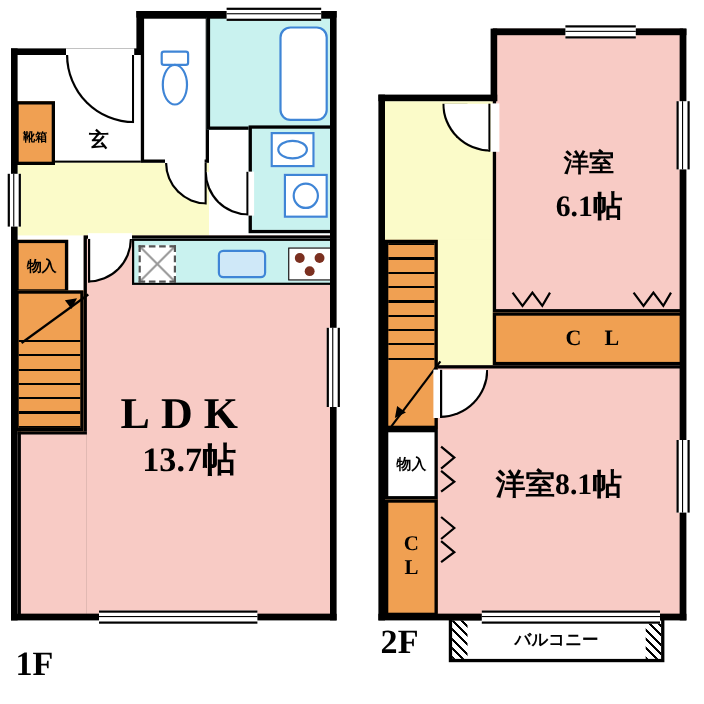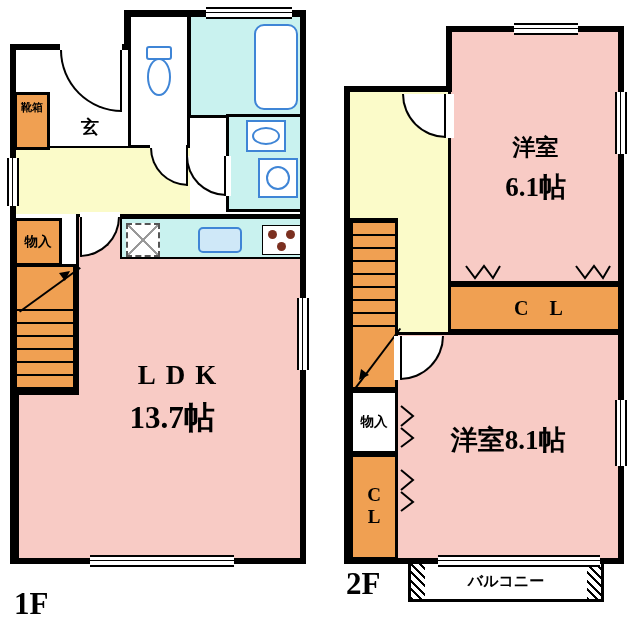--- a/index.html
+++ b/index.html
@@ -91,24 +91,24 @@
     <div class="win-v" style="left:297px;top:298px;width:12px;height:72px;"></div>
     <div class="win" style="left:90px;top:555px;width:144px;height:12px;"></div>
 
     <div class="wall" style="left:124px;top:10px;width:182px;height:6px;"></div>
     <div class="wall" style="left:124px;top:10px;width:6px;height:40px;"></div>
     <div class="wall" style="left:10px;top:44px;width:120px;height:6px;"></div>
     <div class="wall" style="left:10px;top:44px;width:6px;height:520px;"></div>
     <div class="wall" style="left:10px;top:558px;width:296px;height:6px;"></div>
     <div class="wall" style="left:300px;top:10px;width:6px;height:554px;"></div>
 
-    <div class="label" style="left:13px;top:89px;width:38px;height:36px;font-size:11px;">靴箱</div>
+    <div class="label" style="left:13px;top:107px;width:38px;height:36px;font-size:11px;">靴箱</div>
     <div class="label" style="left:68px;top:112px;width:44px;height:30px;font-size:18px;">玄</div>
     <div class="label" style="left:14px;top:226px;width:48px;height:32px;font-size:13.5px;">物入</div>
-    <div class="label" style="left:62px;top:350px;width:220px;height:52px;font-size:27px;letter-spacing:10px;padding-left:10px;">LDK</div>
+    <div class="label" style="left:48px;top:350px;width:220px;height:52px;font-size:40px;letter-spacing:10px;padding-left:10px;">LDK</div>
     <div class="label" style="left:62px;top:398px;width:220px;height:40px;font-size:31px;">13.7帖</div>
     <div class="floorlbl" style="left:14px;top:586px;">1F</div>
   </div>
 
   <div>
 
     <div class="abs yellow" style="left:350px;top:92px;width:101px;height:129px;z-index:1;"></div>
     <div class="abs yellow" style="left:398px;top:218px;width:53px;height:117px;z-index:1;"></div>
     <div class="room pink" style="left:448px;top:26px;width:173px;height:258px;"></div>
     <div class="room orange" style="left:448px;top:284px;width:173px;height:48px;"></div>

